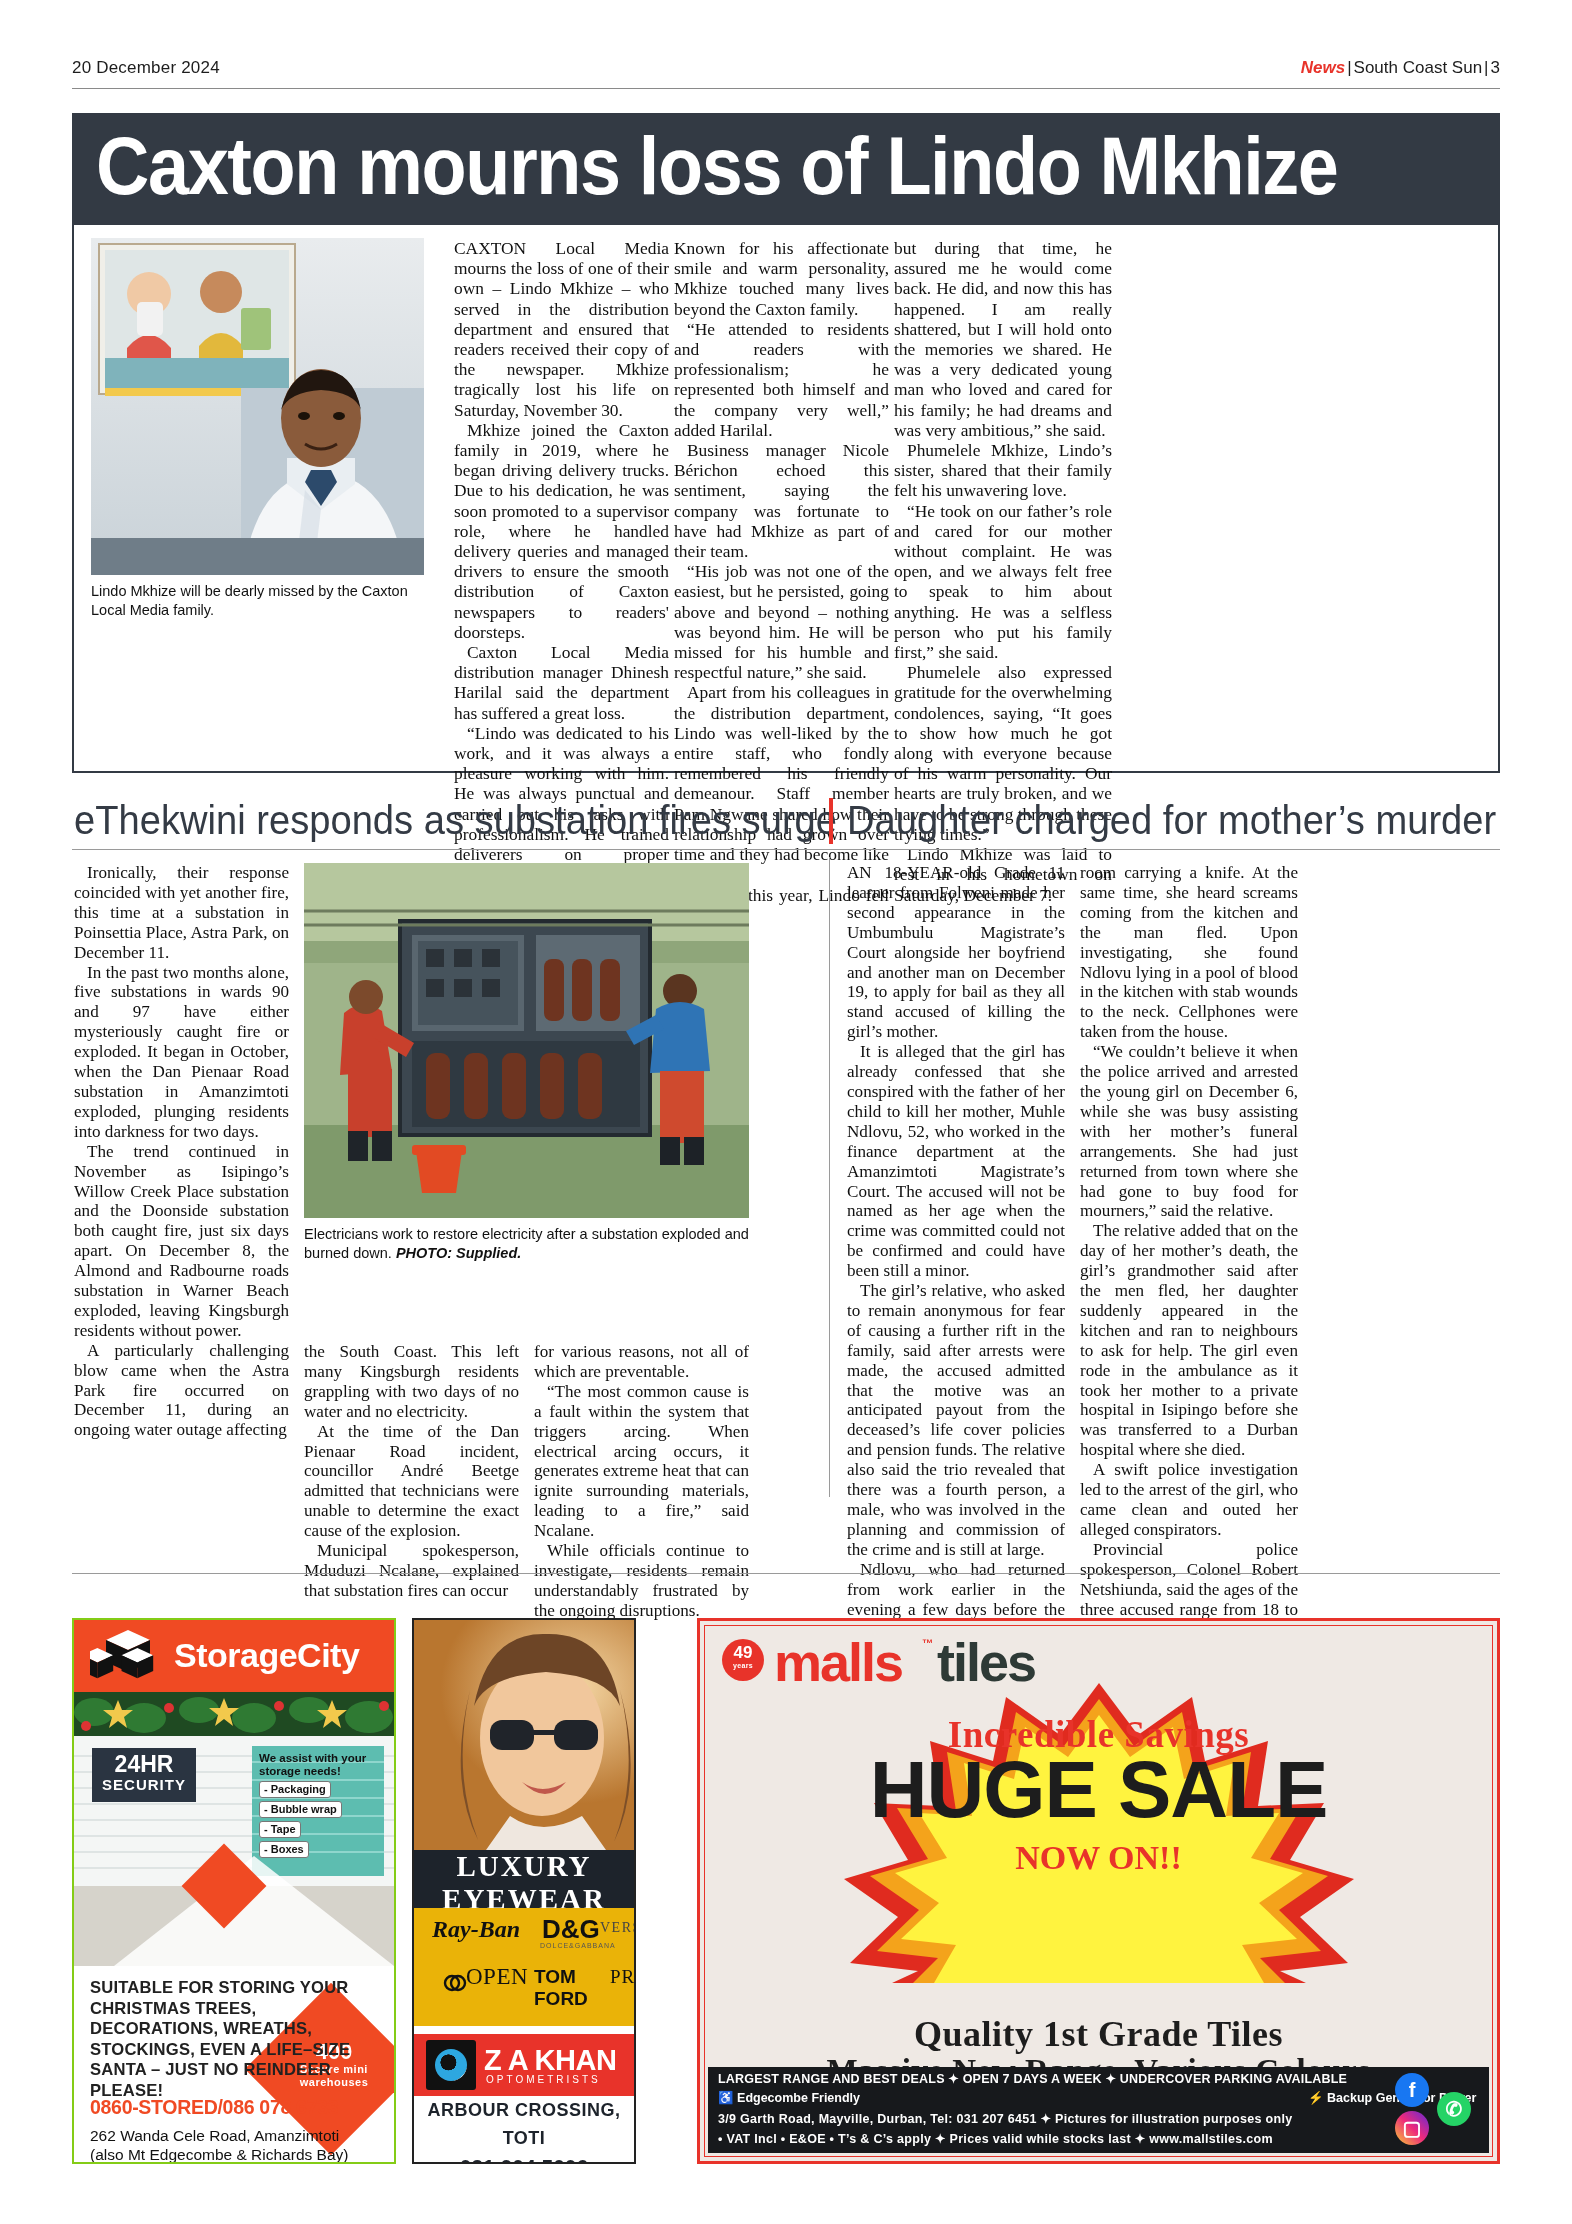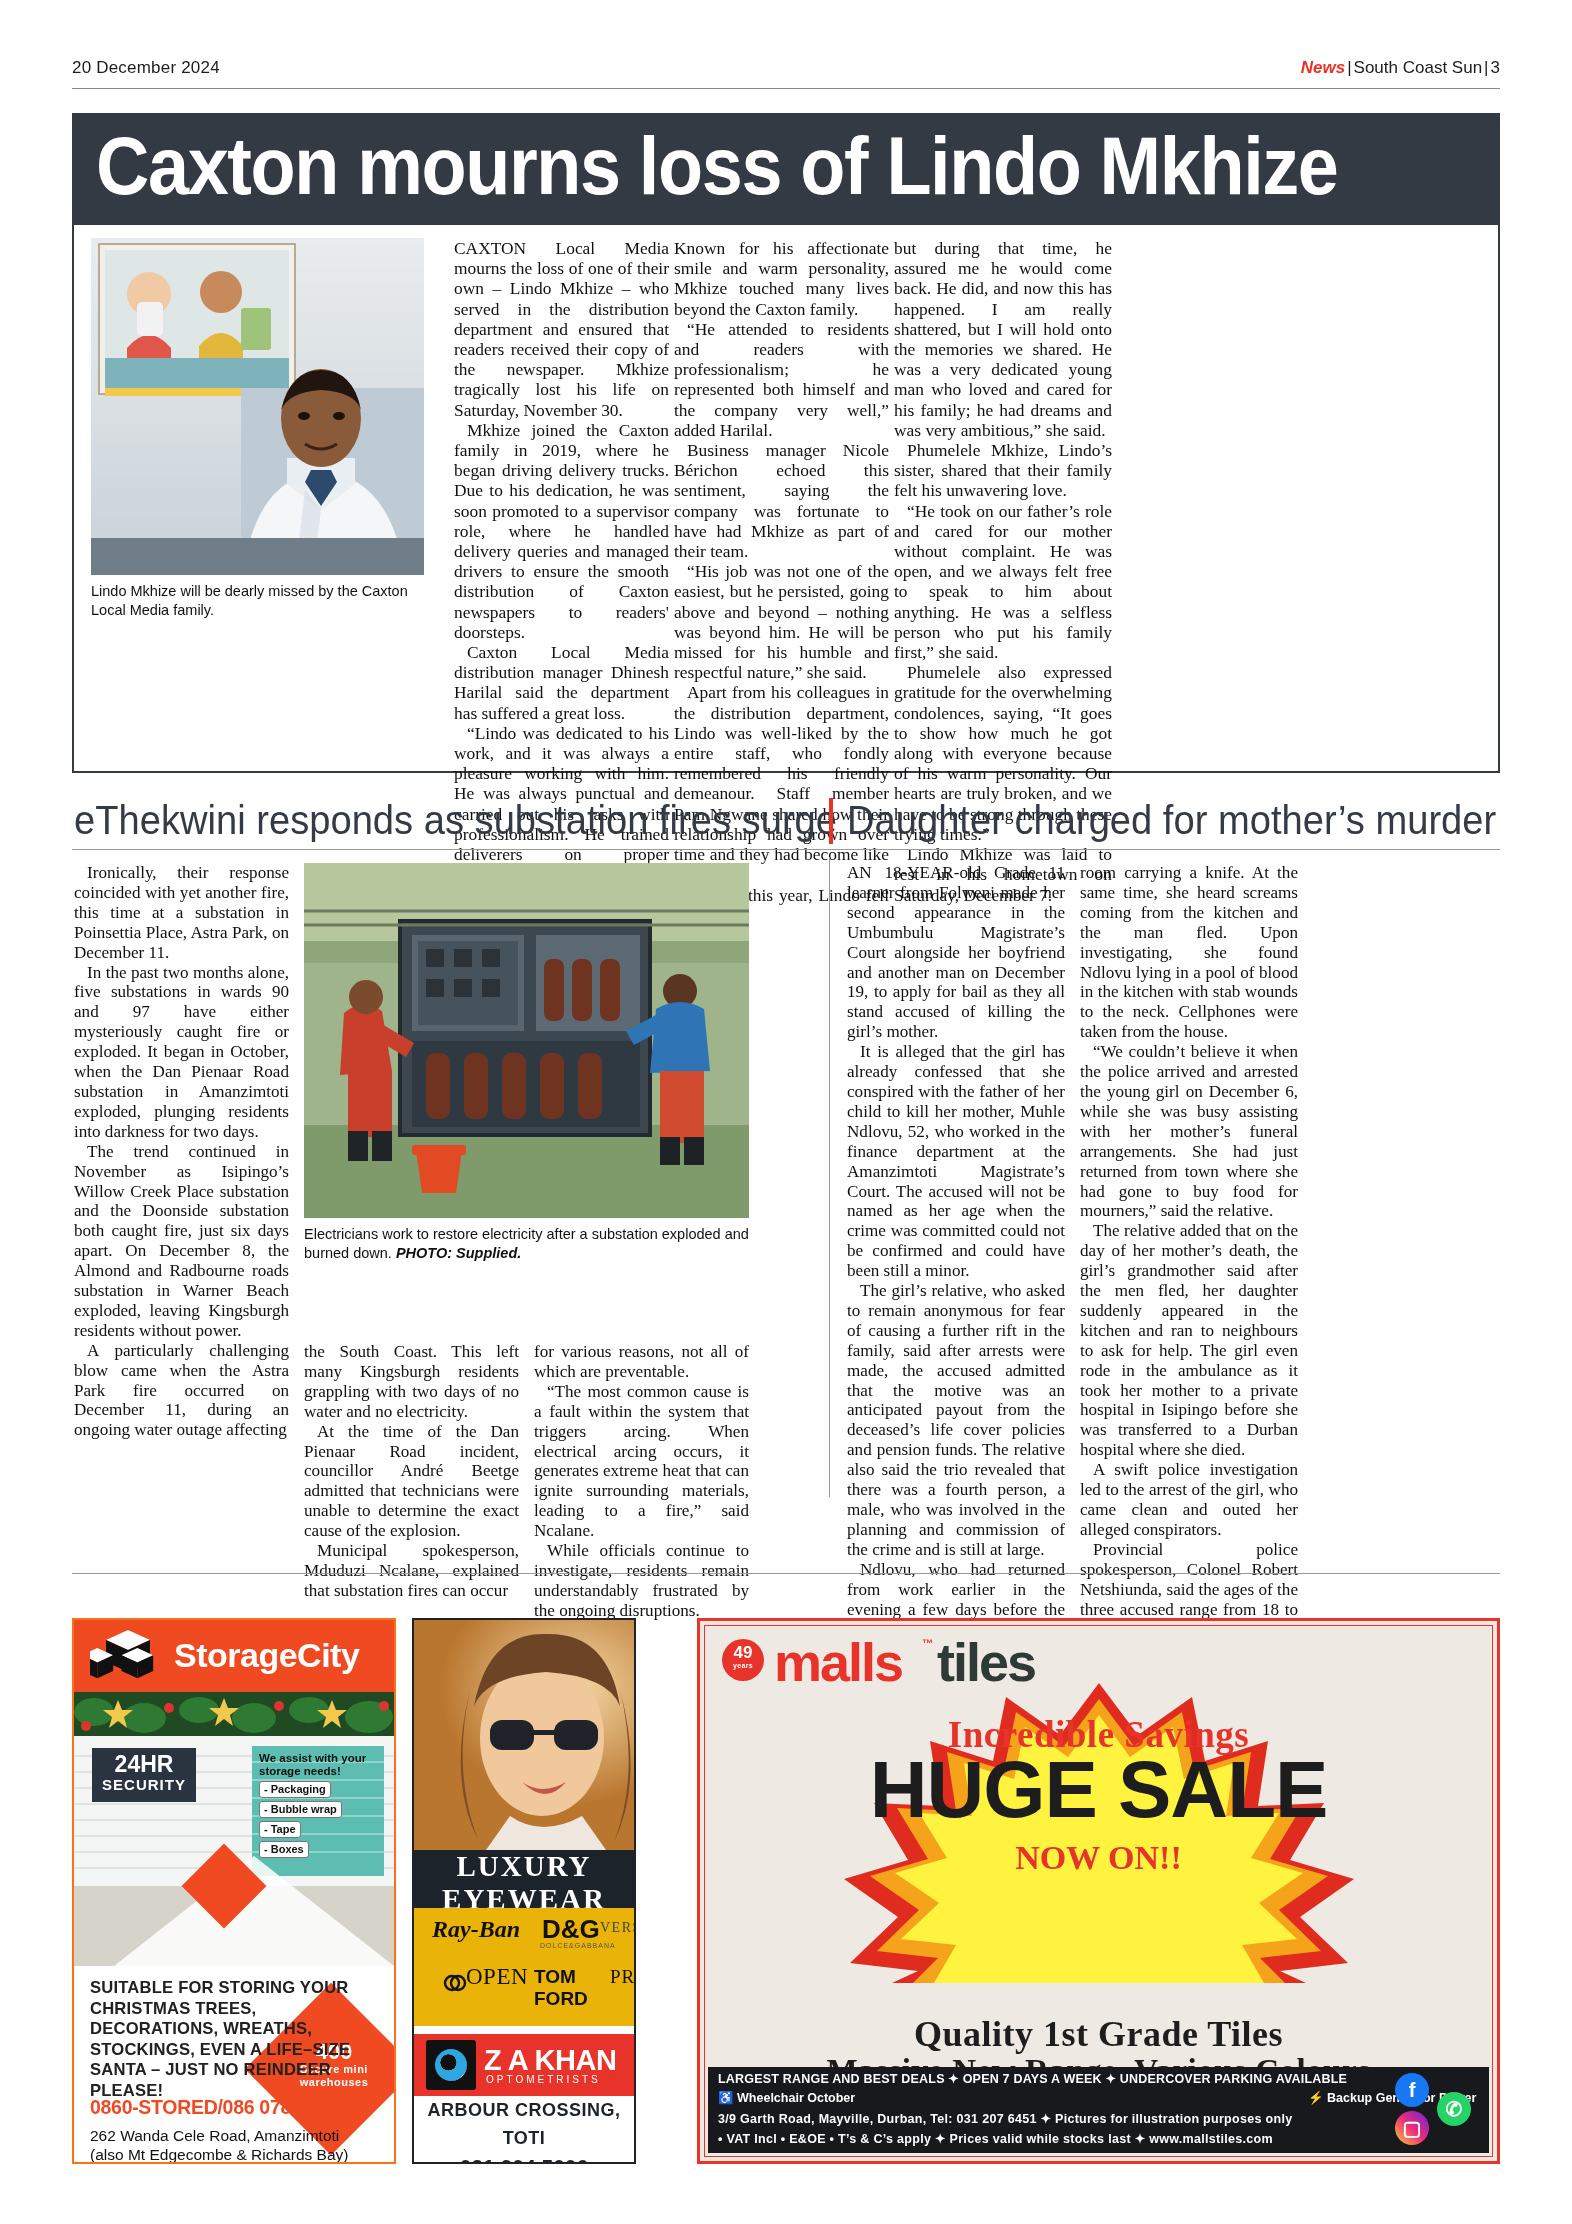--- a/index.html
+++ b/index.html
@@ -85,21 +85,21 @@
   .sub-cap{position:absolute;left:232px;top:430px;width:448px;
     font-family:"Liberation Sans", sans-serif;font-size:14.5px;line-height:19px;color:#111;}
   .sub-cap i{font-style:italic;font-weight:bold;}
 
   .mid-rule-bot{position:absolute;left:72px;top:1573px;width:1428px;height:1px;background:#9a9a9a;}
 
   
   .ads{position:absolute;left:72px;top:1618px;width:1428px;height:560px;}
 
   
-  .ad-storage{position:absolute;left:0;top:0;width:324px;height:546px;border:2px solid #f97316;box-sizing:border-box;background:#fff;overflow:hidden;}
+  .ad-storage{position:absolute;left:0;top:0;width:324px;height:546px;border:2px solid #84cc16;box-sizing:border-box;background:#fff;overflow:hidden;}
   .sc-top{position:absolute;left:0;top:0;width:100%;height:72px;background:#f04a23;}
   .sc-logo-cubes{position:absolute;left:16px;top:10px;width:76px;height:52px;}
   .sc-name{position:absolute;left:100px;top:16px;font-family:"Liberation Sans",sans-serif;
     font-weight:bold;font-size:34px;color:#ffffff;letter-spacing:-.5px;}
   .sc-name .b{color:#ffffff;}
   .sc-garland{position:absolute;left:0;top:72px;width:100%;height:44px;
     background:linear-gradient(180deg,#2f6b2f,#1f4a22);overflow:hidden;}
   .sc-photo{position:absolute;left:0;top:116px;width:100%;height:230px;background:#dfe3df;overflow:hidden;}
   .sc-badge{position:absolute;left:18px;top:128px;width:104px;height:54px;background:#2a3441;
     color:#fff;font-family:"Liberation Sans",sans-serif;font-weight:bold;text-align:center;}
@@ -558,21 +558,21 @@
       <div class="mt-huge">HUGE SALE</div>
       <div class="mt-now">NOW ON!!</div>
 
       <div class="mt-q1">Quality 1st Grade Tiles</div>
       <div class="mt-q2">Massive New Range, Various Colours</div>
 
       <div class="mt-foot">
         <div class="r1">LARGEST RANGE AND BEST DEALS ✦ OPEN 7 DAYS A WEEK ✦ UNDERCOVER PARKING AVAILABLE</div>
         <div class="r2">
           <span style="color:#e8332a;">♿</span>
-          <span>Wheelchair October</span>
+          <span>Edgecombe Friendly</span>
           
           <span class="rt">
             <span style="color:#f5a623;">⚡</span>
             <span>Backup Generator Power</span>
           </span>
         </div>
         <div class="r3">3/9 Garth Road, Mayville, Durban, Tel: 031 207 6451  ✦  Pictures for illustration purposes only</div>
         <div class="r4">• VAT Incl  •  E&amp;OE • T’s &amp; C’s apply  ✦  Prices valid while stocks last  ✦  www.mallstiles.com</div>
         <div class="soc soc-fb">
             <i>f</i>

